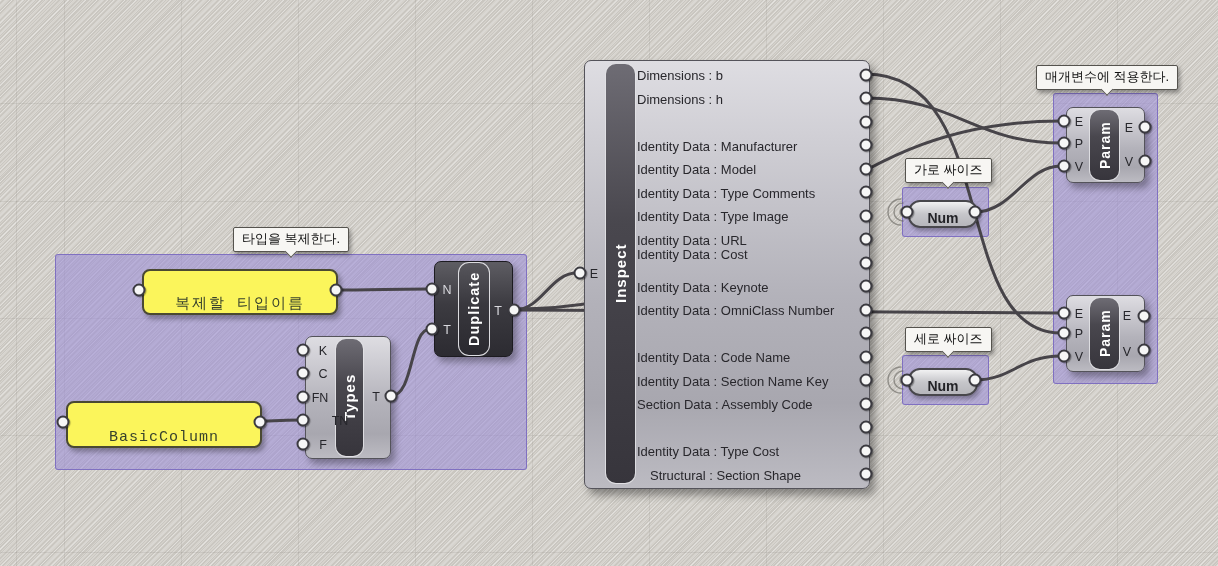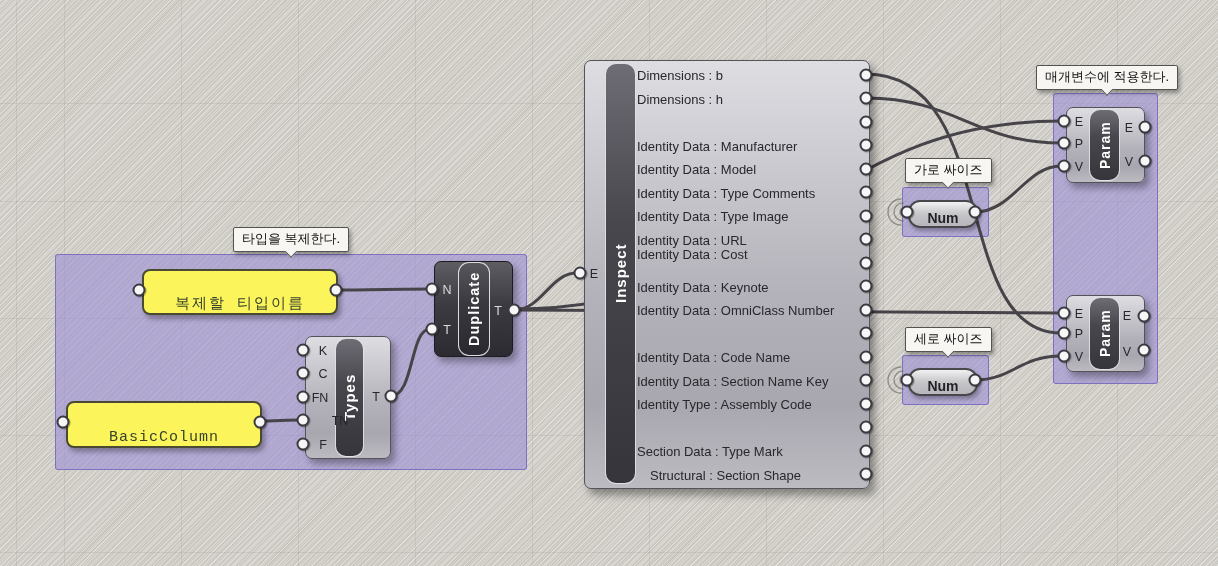--- a/index.html
+++ b/index.html
@@ -127,22 +127,22 @@
         <div class="irow" style="top: 73.3px;">Identity Data : Manufacturer</div>
         <div class="irow" style="top: 96.8px;">Identity Data : Model</div>
         <div class="irow" style="top: 120.3px;">Identity Data : Type Comments</div>
         <div class="irow" style="top: 143.8px;">Identity Data : Type Image</div>
         <div class="irow" style="top: 167.3px;">Identity Data : URL</div>
         <div class="irow" style="top: 182px;">Identity Data : Cost</div>
         <div class="irow" style="top: 214.3px;">Identity Data : Keynote</div>
         <div class="irow" style="top: 237.8px;">Identity Data : OmniClass Number</div>
         <div class="irow" style="top: 284.8px;">Identity Data : Code Name</div>
         <div class="irow" style="top: 308.3px;">Identity Data : Section Name Key</div>
-        <div class="irow" style="top: 331.8px;">Identity Type : Assembly Code</div>
-        <div class="irow" style="top: 378.8px;">Section Data : Type Mark</div>
+        <div class="irow" style="top: 331.8px;">Section Data : Assembly Code</div>
+        <div class="irow" style="top: 378.8px;">Identity Data : Type Cost</div>
         <div class="irow" style="top: 402.3px; padding-left: 13px;">Structural : Section Shape</div>
       </div>
   </div>
   <span class="nub" style="left:580px;top:273px;"></span>
   <div id="inspect-nubs">
       <span class="nub" style="left: 866px; top: 74.5px;"></span>
       <span class="nub" style="left: 866px; top: 98px;"></span>
       <span class="nub" style="left: 866px; top: 121.5px;"></span>
       <span class="nub" style="left: 866px; top: 145px;"></span>
       <span class="nub" style="left: 866px; top: 168.5px;"></span>

